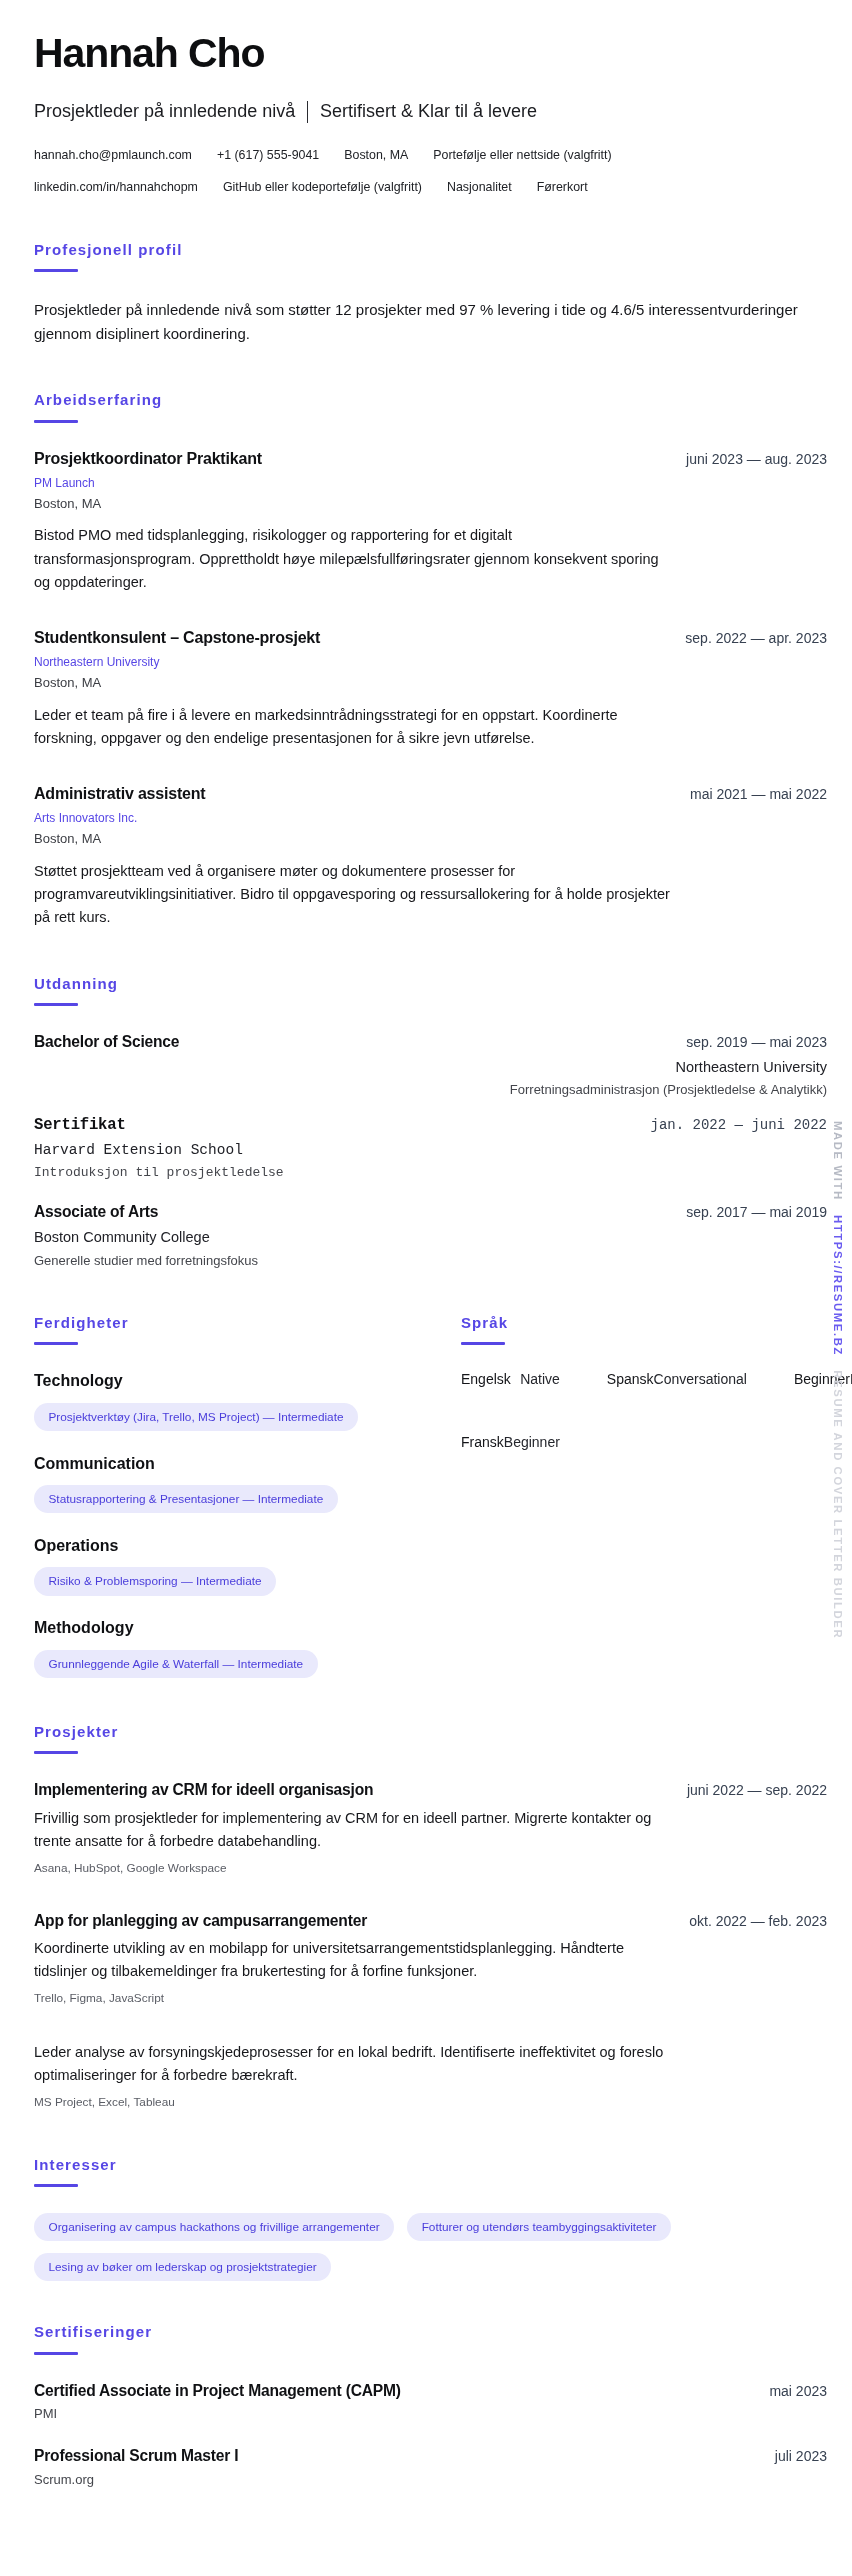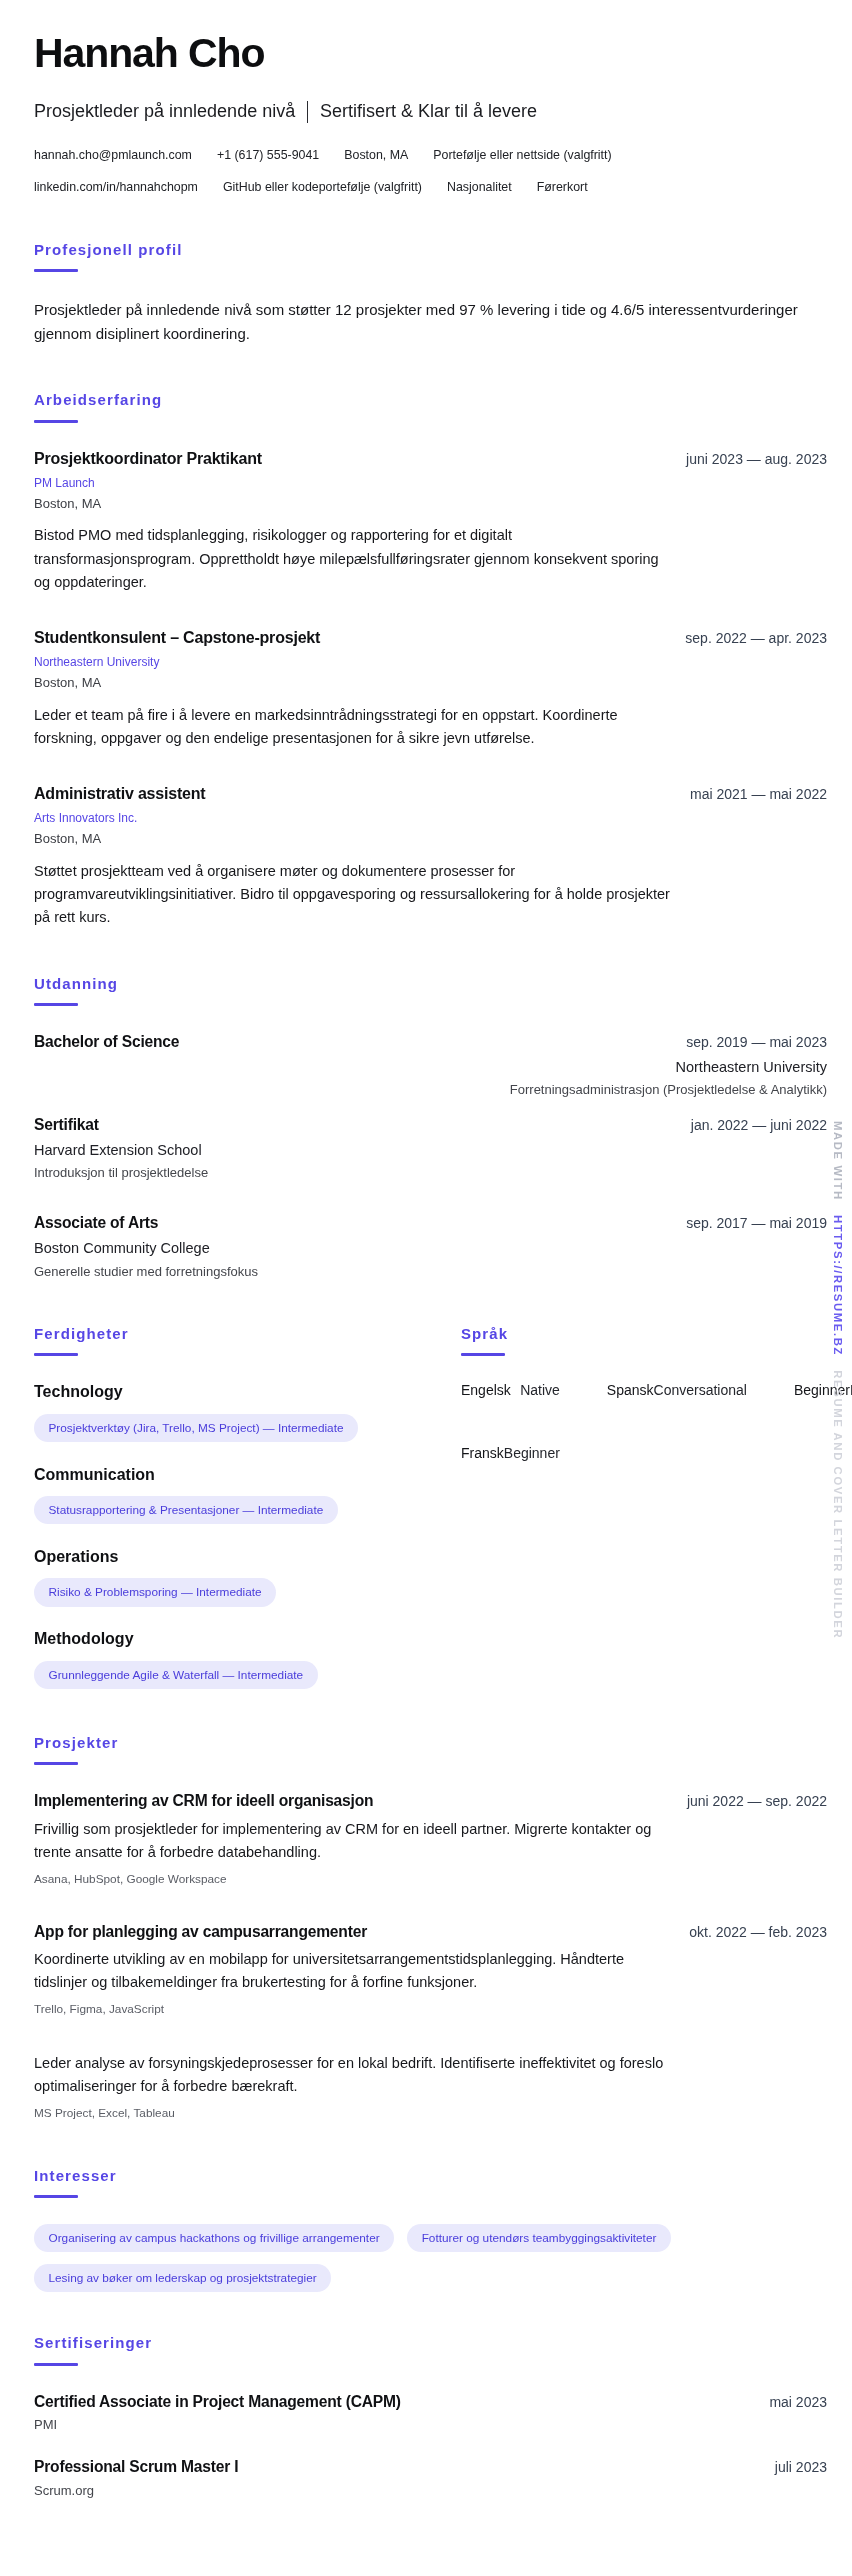--- a/index.html
+++ b/index.html
@@ -149,21 +149,21 @@
 
       <div class="entry" style="margin-bottom:16px;text-align:right;">
         <div class="entry-head">
           <div class="entry-title" style="font-size:15.6px;">Bachelor of Science</div>
           <div class="entry-date">sep. 2019 — mai 2023</div>
         </div>
         <div class="entry-sub">Northeastern University</div>
         <div class="entry-field">Forretningsadministrasjon (Prosjektledelse &amp; Analytikk)</div>
       </div>
 
-      <div class="entry" style="margin-bottom:31px;">
+      <div class="entry" style="margin-bottom:20px;font-family:Liberation Mono, monospace;">
         <div class="entry-head">
           <div class="entry-title" style="font-size:15.6px;">Sertifikat</div>
           <div class="entry-date">jan. 2022 — juni 2022</div>
         </div>
         <div class="entry-sub">Harvard Extension School</div>
         <div class="entry-field">Introduksjon til prosjektledelse</div>
       </div>
 
       <div class="entry">
         <div class="entry-head">

